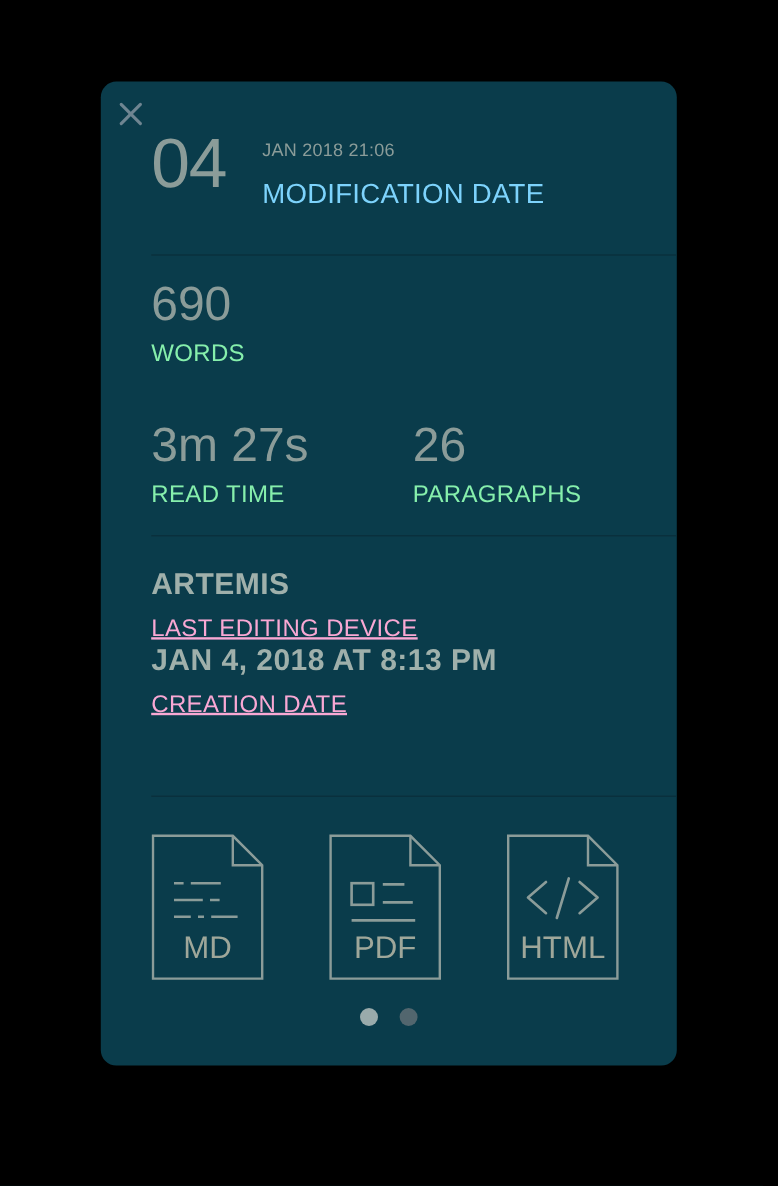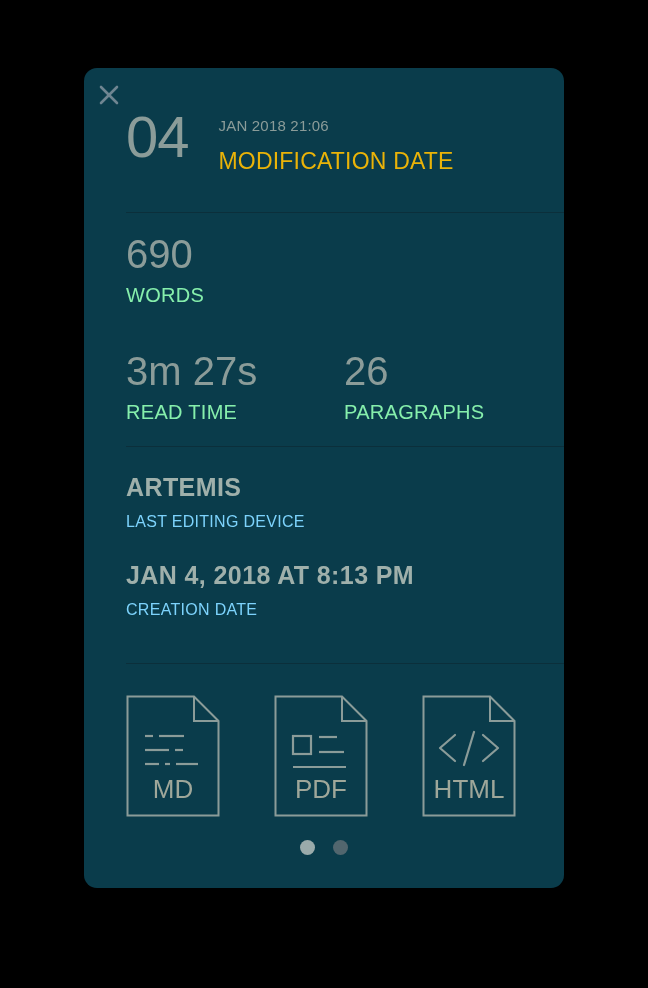--- a/index.html
+++ b/index.html
@@ -81,21 +81,21 @@
     font-size: 15px;
     font-weight: 400;
     color: #8b9c99;
     line-height: 1.15;
     letter-spacing: 0.2px;
     white-space: nowrap;
   }
   .hdr-label {
     font-size: 23px;
     font-weight: 400;
-    color: #eab308;
+    color: #7dd3fc;
     line-height: 1.15;
     margin-top: 14px;
     letter-spacing: 0.2px;
     white-space: nowrap;
   }
 
   
   #stats {
     position: absolute;
     left: 42px;
@@ -138,29 +138,30 @@
   }
   .info-value {
     font-size: 25px;
     font-weight: 700;
     color: #9fb0ab;
     line-height: 1.15;
     letter-spacing: 0.4px;
     white-space: nowrap;
   }
   .info-label {
-    font-size: 16px;
+    font-size: 20px;
     font-weight: 400;
-    color: #7dd3fc;
+    color: #f9a8d4;
     line-height: 1.15;
     margin-top: 11px;
     letter-spacing: 0.3px;
     white-space: nowrap;
-  }
-  .info-item.second { margin-top: 30px; }
+    text-decoration: underline;
+  }
+  .info-item.second { }
 
   
   #exports {
     position: absolute;
     left: 42px;
     top: 627px;
     width: 410px;
     display: flex;
     justify-content: flex-start;
   }

